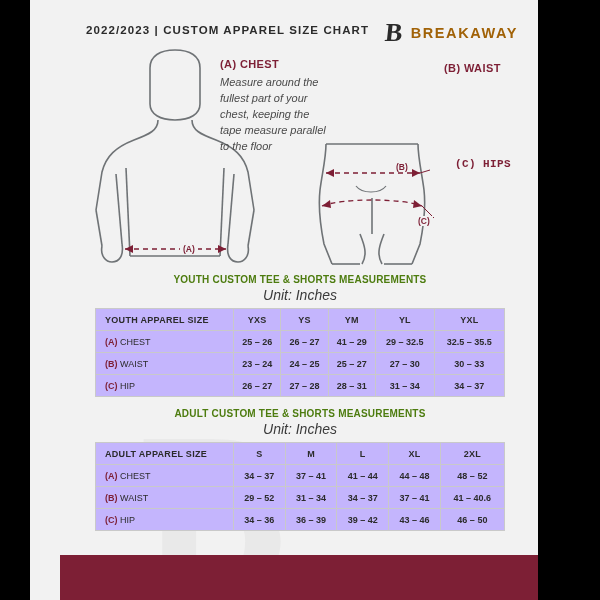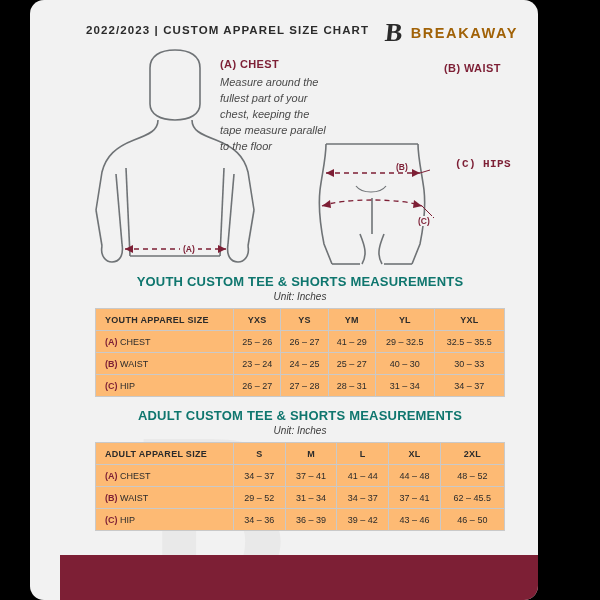--- a/index.html
+++ b/index.html
@@ -14,21 +14,20 @@
     font-family: "Liberation Sans", sans-serif;
   }
   .page {
     position: absolute;
     left: 30px;
     top: 0px;
     width: 508px;
     height: 600px;
     background: #f2f2f2;
     overflow: hidden;
-    border-radius: 14px;
   }
   
   .watermark {
     position: absolute;
     left: 110px;
     top: 400px;
     font-family: "Liberation Serif", serif;
     font-size: 220px;
     font-weight: bold;
     color: #e9e9e9;
@@ -127,52 +126,53 @@
 
   
   .sec {
     position: absolute;
     left: 0;
     width: 540px;
     text-align: center;
     z-index: 2;
   }
   .sec-title {
-    font-size: 13px;
-    font-weight: bold;
-    color: #0f766e;
+    font-size: 10px;
+    font-weight: bold;
+    color: #4d7c0f;
     letter-spacing: .2px;
   }
   .sec-sub {
-    font-size: 10px;
+    font-size: 14px;
     font-style: italic;
     color: #3b3b3b;
     margin-top: 2px;
   }
   .sec-youth { top: 274px; }
   .sec-adult { top: 408px; }
 
   
   table.size {
     position: absolute;
     left: 65px;
     width: 410px;
     border-collapse: collapse;
-    background: #fdba74;
+    background: #c4b5fd;
     z-index: 2;
   }
   table.size.youth { top: 308px; }
   table.size.adult { top: 442px; }
   table.size th, table.size td {
     border: 1px solid #c9c9c9;
     height: 21px;
     font-size: 9px;
     color: #2b2b2b;
     text-align: center;
     padding: 0;
+    font-weight: bold;
   }
   table.size th.rowhead, table.size td.rowhead {
     text-align: left;
     padding-left: 9px;
     width: 128px;
     font-weight: normal;
   }
   table.size thead th {
     font-weight: bold;
     font-size: 9px;
@@ -309,21 +309,21 @@
         <td>26 – 27</td>
         <td>41 – 29</td>
         <td>29 – 32.5</td>
         <td>32.5 – 35.5</td>
       </tr>
       <tr>
         <td class="rowhead"><span class="tag">(B)</span> <span>WAIST</span></td>
         <td>23 – 24</td>
         <td>24 – 25</td>
         <td>25 – 27</td>
-        <td>40 – 30</td>
+        <td>27 – 30</td>
         <td>30 – 33</td>
       </tr>
       <tr>
         <td class="rowhead"><span class="tag">(C)</span> <span>HIP</span></td>
         <td>26 – 27</td>
         <td>27 – 28</td>
         <td>28 – 31</td>
         <td>31 – 34</td>
         <td>34 – 37</td>
       </tr>
@@ -354,21 +354,21 @@
         <td>41 – 44</td>
         <td>44 – 48</td>
         <td>48 – 52</td>
       </tr>
       <tr>
         <td class="rowhead"><span class="tag">(B)</span> <span>WAIST</span></td>
         <td>29 – 52</td>
         <td>31 – 34</td>
         <td>34 – 37</td>
         <td>37 – 41</td>
-        <td>62 – 45.5</td>
+        <td>41 – 40.6</td>
       </tr>
       <tr>
         <td class="rowhead"><span class="tag">(C)</span> <span>HIP</span></td>
         <td>34 – 36</td>
         <td>36 – 39</td>
         <td>39 – 42</td>
         <td>43 – 46</td>
         <td>46 – 50</td>
       </tr>
     </tbody>

